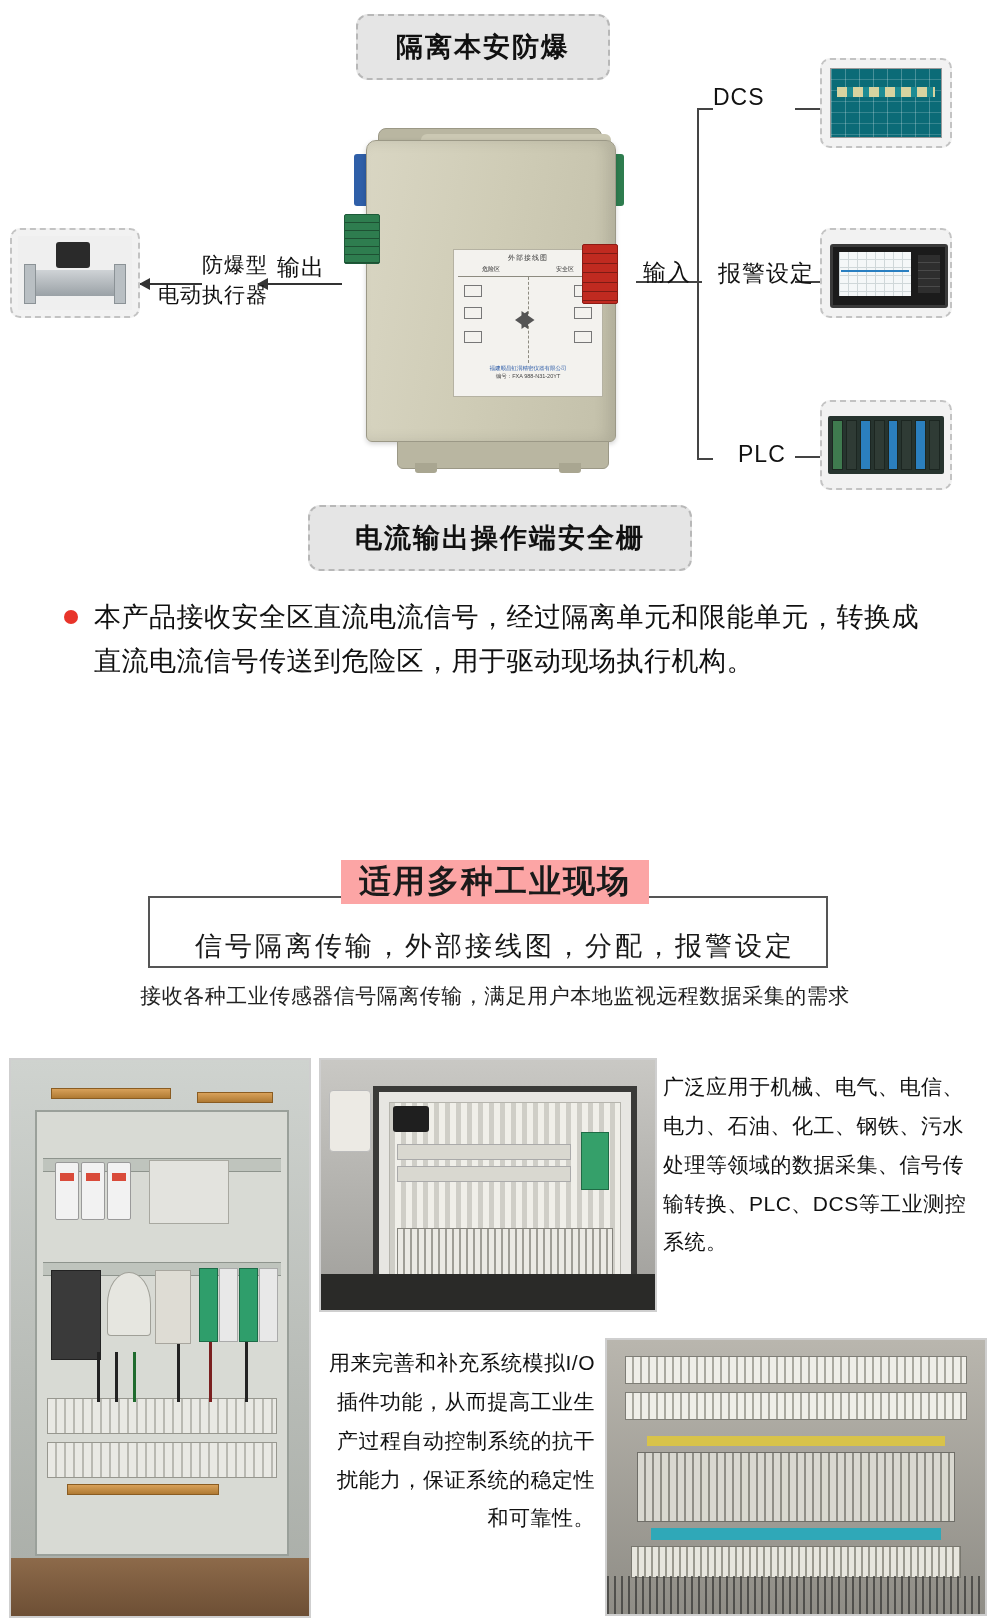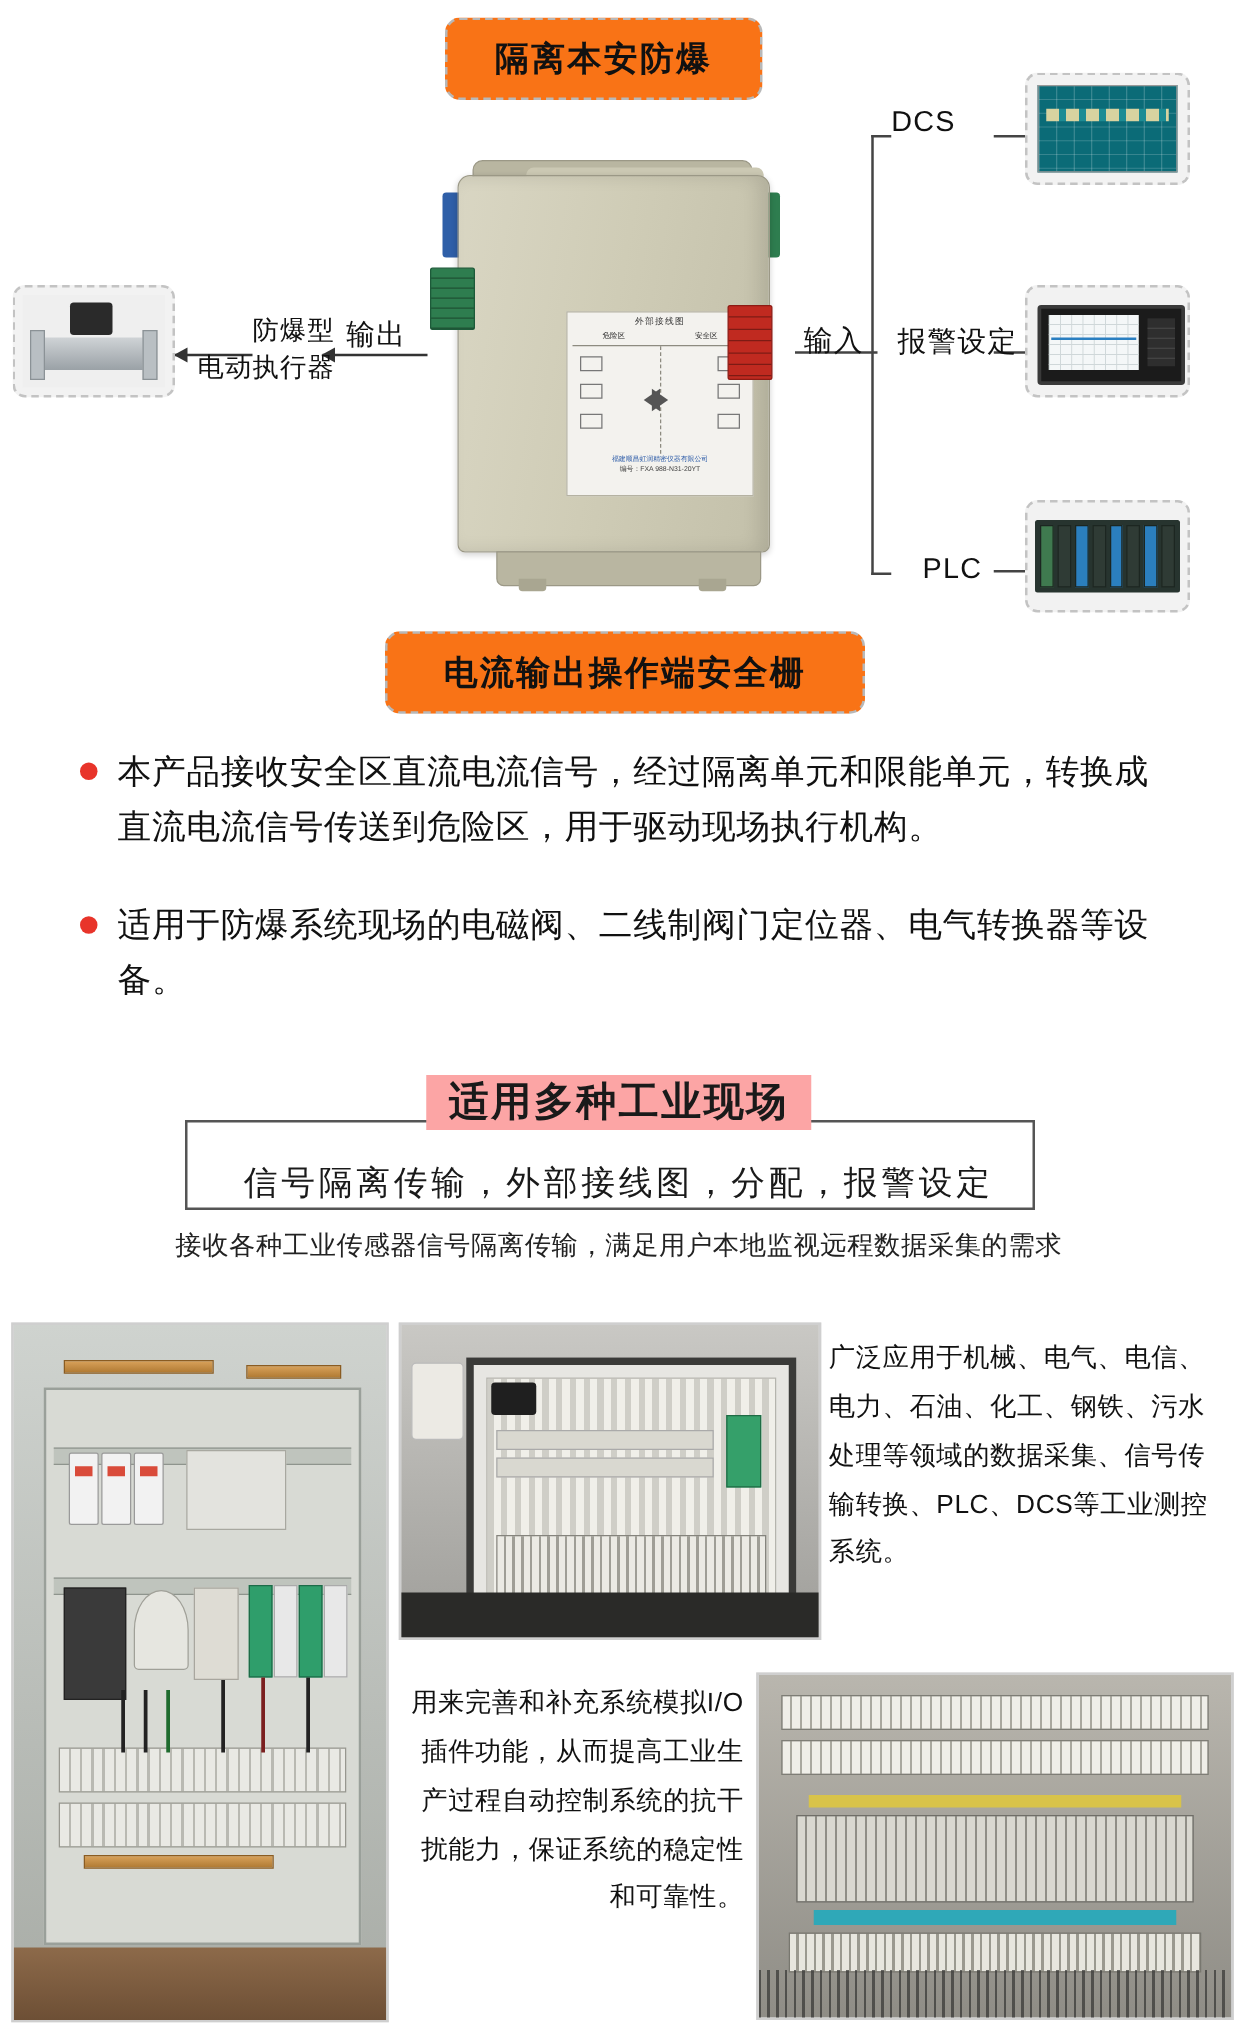--- a/index.html
+++ b/index.html
@@ -20,21 +20,21 @@
   .diagram {
     position: relative;
     width: 990px;
     height: 590px;
   }
 
   .pill {
     position: absolute;
     border: 2px dashed #b8b8b8;
     border-radius: 12px;
-    background: #f97316;
+    background: #e5e5e5;
     display: flex;
     align-items: center;
     justify-content: center;
     font-weight: bold;
     letter-spacing: 2px;
     color: #111;
   }
   #title-pill {
     left: 356px; top: 14px;
     width: 250px; height: 62px;
@@ -554,24 +554,20 @@
       <div class="act-flange r"></div>
     </div>
   </div>
 </div>
 
 <div class="bullets">
   <div class="bullet">
     <span class="dot"></span>
     <span>本产品接收安全区直流电流信号，经过隔离单元和限能单元，转换成直流电流信号传送到危险区，用于驱动现场执行机构。</span>
   </div>
-  <div class="bullet">
-    <span class="dot"></span>
-    <span>适用于防爆系统现场的电磁阀、二线制阀门定位器、电气转换器等设备。</span>
-  </div>
 </div>
 
 <div class="section">
   <div class="sec-bracket"></div>
   <div class="sec-title" style="position:relative;background:#fca5a5;z-index:2;">适用多种工业现场</div>
   <div style="position:relative;z-index:2;">
     <div class="sec-sub">信号隔离传输，外部接线图，分配，报警设定</div>
   </div>
   <div class="sec-desc">接收各种工业传感器信号隔离传输，满足用户本地监视远程数据采集的需求</div>
 </div>

